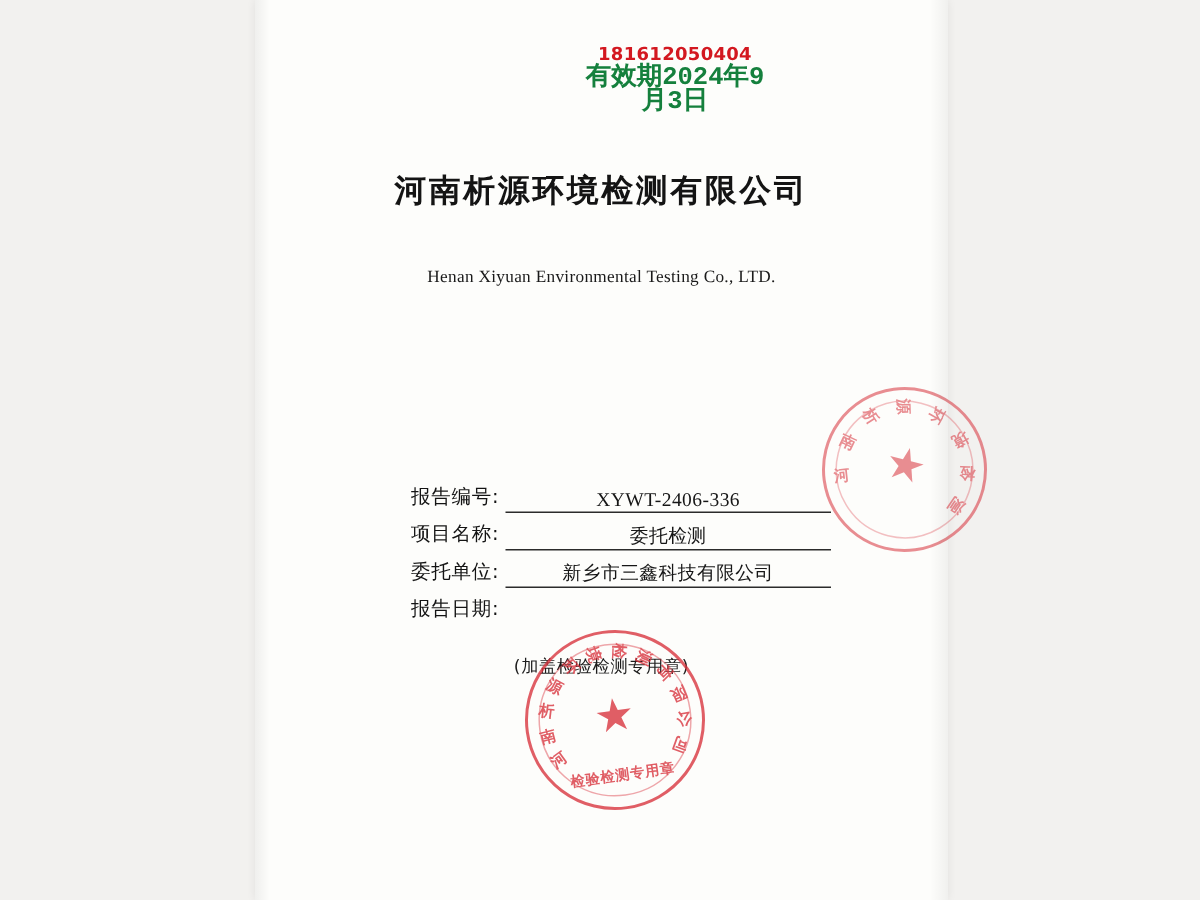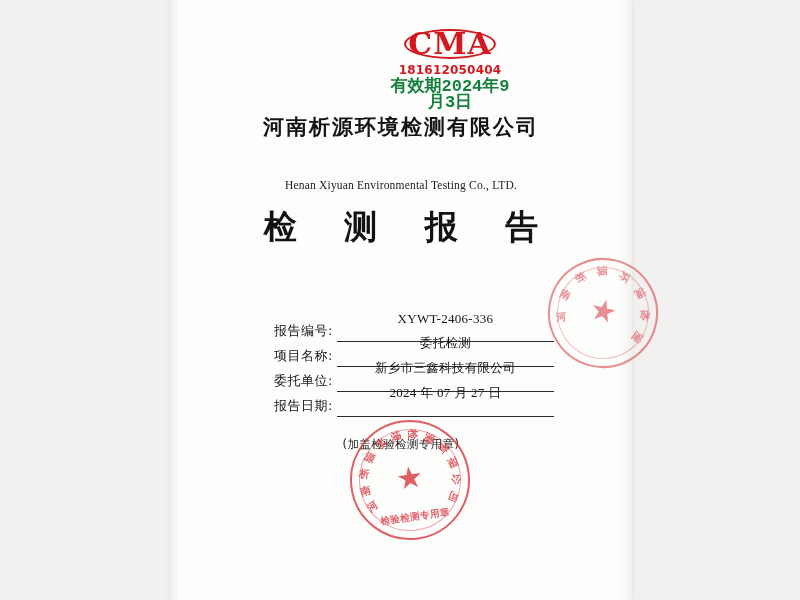--- a/index.html
+++ b/index.html
@@ -233,21 +233,21 @@
     padding-bottom: 2px;
   }
   .field-value {
     flex: 1;
     margin-left: 4px;
     border-bottom: 1px solid #2b2b2b;
     text-align: center;
     font-family: "DejaVu Sans", sans-serif;
     font-size: 12.5px;
     color: #161616;
-    padding-bottom: 14px;
+    padding-bottom: 0;
     letter-spacing: 0.3px;
     white-space: nowrap;
   }
   .field-value.serif {
     font-family: "Liberation Serif", serif;
     font-size: 13px;
   }
 
   
   .seal-note {
@@ -351,50 +351,44 @@
 </head>
 <body>
 
 <div id="page">
   <div class="sheet">
 
     <div class="header-row">
 
 
       <div class="cma">
-        <div class="cma-mark">
-          <div class="cma-ring"></div>
-          <div class="cma-letters">CMA</div>
-        </div>
         <div class="cma-num">181612050404</div>
         <div class="cma-valid">有效期2024年9月3日</div>
       </div>
     </div>
 
     <div class="company-cn">河南析源环境检测有限公司</div>
     <div class="company-en">Henan Xiyuan Environmental Testing Co., LTD.</div>
 
-    <div class="report-title">检 测 报 告</div>
 
     <div class="fields">
       <div class="field-row">
         <span class="field-label">报告编号:</span>
         <span class="field-value serif">XYWT-2406-336</span>
       </div>
       <div class="field-row">
         <span class="field-label">项目名称:</span>
         <span class="field-value">委托检测</span>
       </div>
       <div class="field-row">
         <span class="field-label">委托单位:</span>
         <span class="field-value">新乡市三鑫科技有限公司</span>
       </div>
       <div class="field-row">
         <span class="field-label">报告日期:</span>
-        <span class="field-value serif">2024 年 07 月 27 日</span>
       </div>
     </div>
 
     <div class="seal-note">(加盖检验检测专用章)</div>
 
     <div class="stamp stamp-main">
       <div class="stamp-inner-ring"></div>
       <div class="stamp-arc-text" id="arc-main">
           <span class="arc-char" style="transform: rotate(-118deg) translate(0px, -46px) rotate(90deg) translate(-50%, -50%);">河</span>
           <span class="arc-char" style="transform: rotate(-96.5455deg) translate(0px, -46px) rotate(90deg) translate(-50%, -50%);">南</span>

